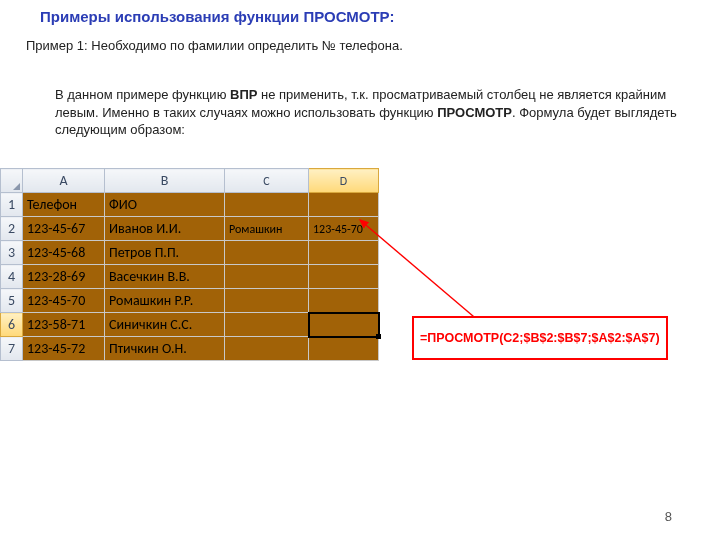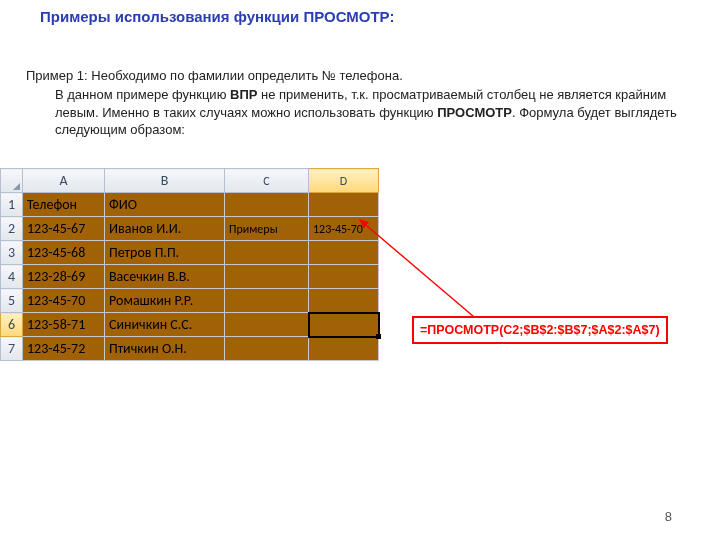--- a/index.html
+++ b/index.html
@@ -15,21 +15,21 @@
   .title {
     color: #2b3db5;
     font-weight: bold;
     font-size: 15px;
     position: absolute;
     top: 8px;
     left: 40px;
   }
   .subtitle {
     position: absolute;
-    top: 68px;
+    top: 38px;
     left: 26px;
     font-size: 13px;
     color: #222;
   }
   .para {
     position: absolute;
     top: 86px;
     left: 34px;
     width: 640px;
     font-size: 13px;
@@ -106,21 +106,21 @@
     background:#000;
   }
   .formula-box {
     position: absolute;
     top: 316px;
     left: 412px;
     border: 2px solid #ff0000;
     color: #ff0000;
     font-weight: bold;
     font-size: 12.5px;
-    padding: 5px 6px;
+    padding: 13px 6px;
     background: #fff;
     white-space: nowrap;
   }
   .page-num {
     position: absolute;
     bottom: 16px;
     right: 48px;
     font-size: 13px;
     color: #555;
   }
@@ -155,21 +155,21 @@
     <td class="rowhdr">1</td>
     <td class="colA">Телефон</td>
     <td class="colB">ФИО</td>
     <td class="colC"></td>
     <td class="colD"></td>
   </tr>
   <tr>
     <td class="rowhdr">2</td>
     <td class="colA">123-45-67</td>
     <td class="colB">Иванов И.И.</td>
-    <td class="colC">Примеры</td>
+    <td class="colC">Ромашкин</td>
     <td class="colD">123-45-70</td>
   </tr>
   <tr>
     <td class="rowhdr">3</td>
     <td class="colA">123-45-68</td>
     <td class="colB">Петров П.П.</td>
     <td class="colC"></td>
     <td class="colD"></td>
   </tr>
   <tr>

